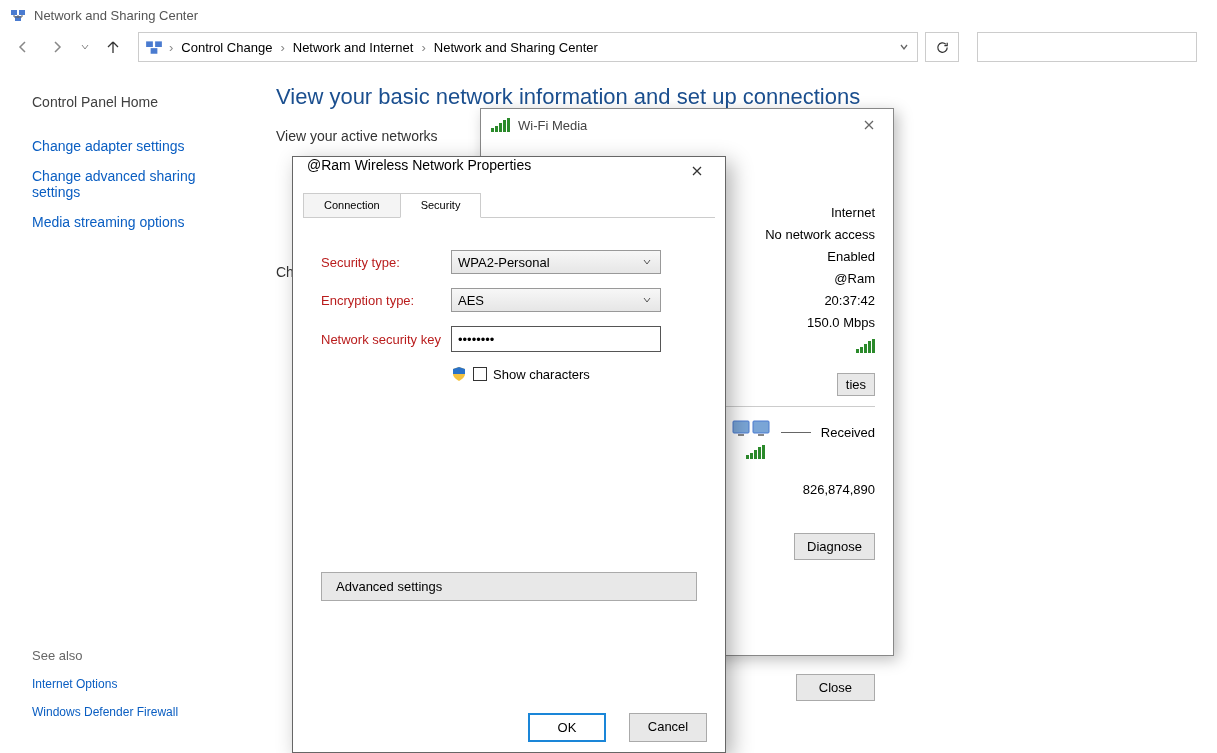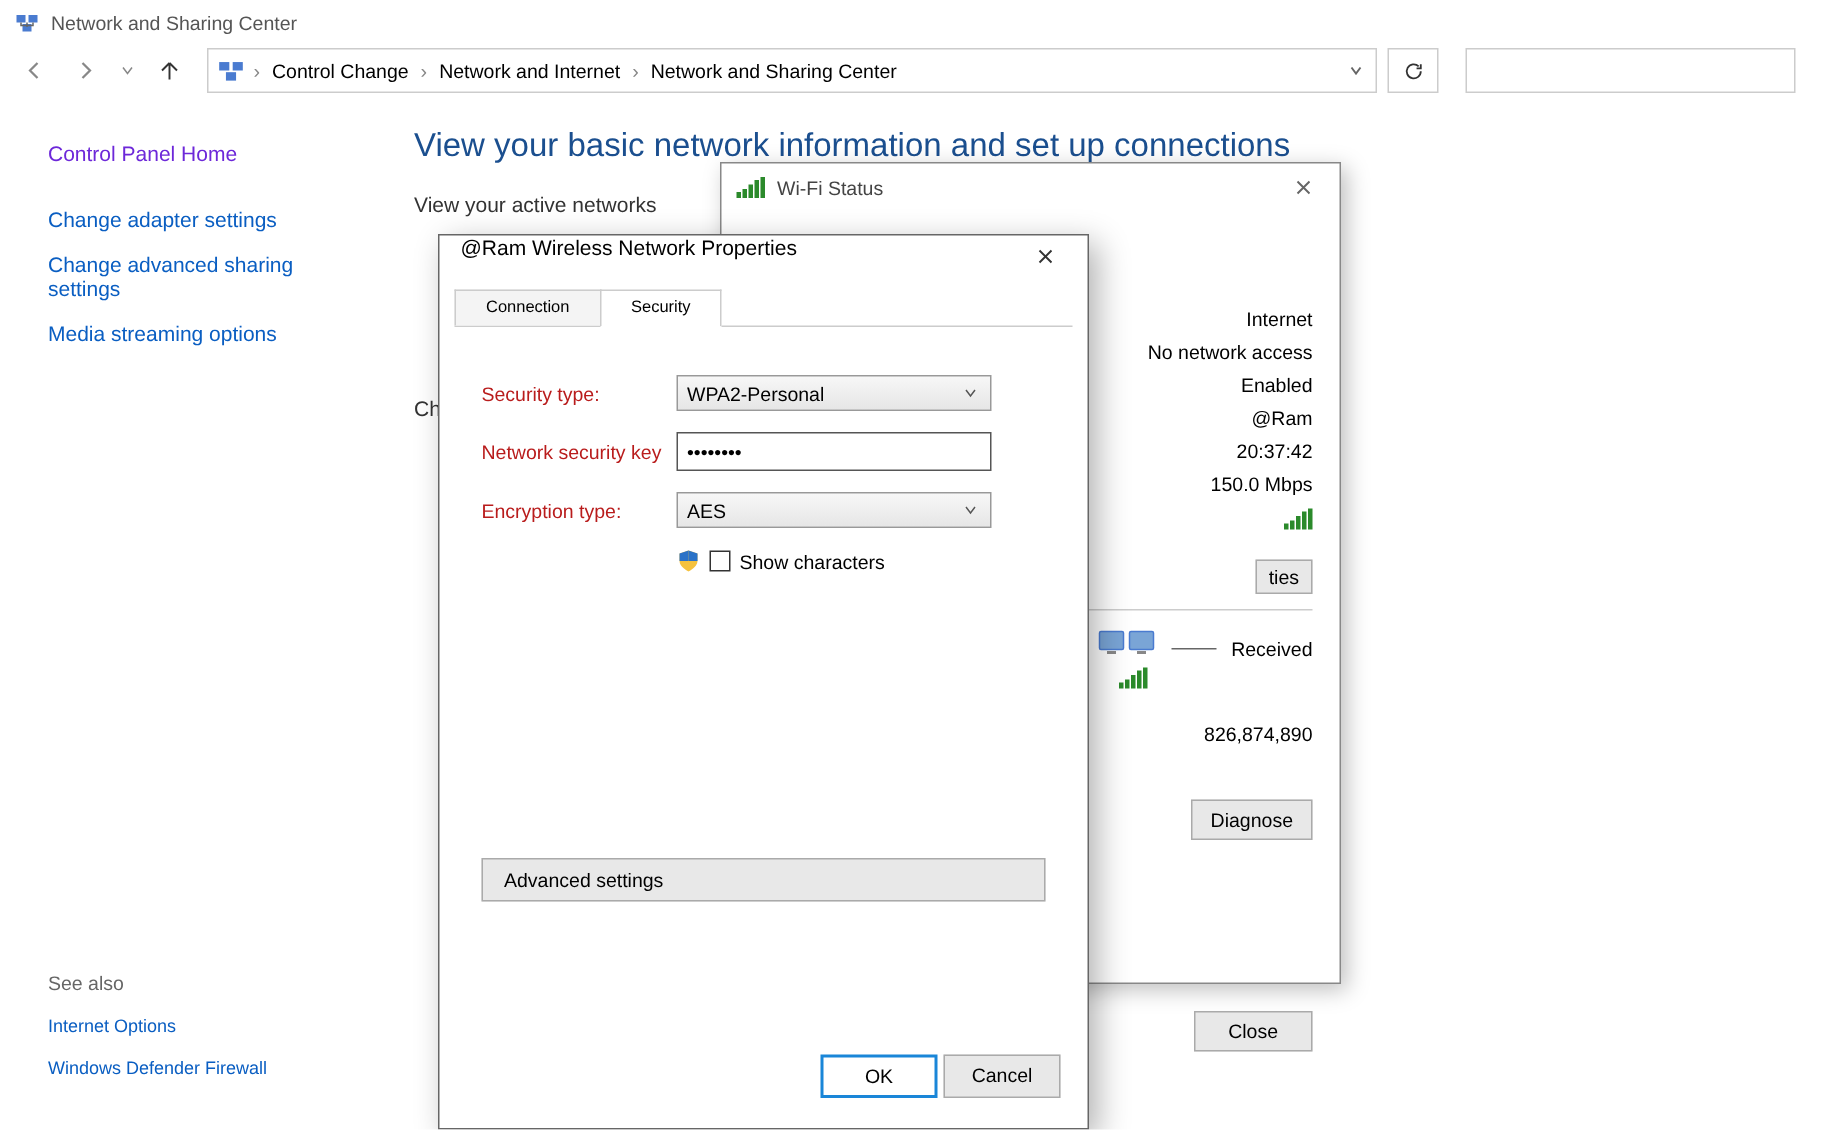--- a/index.html
+++ b/index.html
@@ -97,21 +97,21 @@
     padding: 30px 20px 20px 32px;
   }
   .sidebar a {
     display:block;
     color:#0a5ec2;
     text-decoration:none;
     margin-bottom: 14px;
     font-size:14px;
     cursor:pointer;
   }
-  .sidebar .cp-home { color:#6d28d9; margin-bottom:28px; font-size:14px;}
+  .sidebar .cp-home { color:#404040; margin-bottom:28px; font-size:14px;}
   .see-also-block {
     position:absolute;
     left:32px;
     bottom:20px;
     width:220px;
   }
   .see-also-block .heading {
     color:#666; font-size:13px; margin-bottom:14px;
   }
   .see-also-block a {
@@ -289,23 +289,23 @@
   }
   .adv-btn {
     margin-top: 190px;
     background:#e8e8e8;
     border:1px solid #aaa;
     padding:6px 14px;
     cursor:pointer;
   }
   .dlg-footer {
     position:absolute;
-    bottom:20px; left:0; right:0;
+    bottom:10px; left:0; right:0;
     display:flex; justify-content:flex-end;
-    gap:4px;
+    gap:23px;
     padding: 0 18px;
   }
   .btn {
     min-width:78px;
     padding:5px 10px;
     background:#e8e8e8;
     border:1px solid #aaa;
     text-align:center;
     cursor:pointer;
   }
@@ -418,21 +418,21 @@
 
 <div class="dialog wifi-dialog">
   <div class="dlg-titlebar">
     <span class="signal-bars">
       <span></span>
         <span></span>
         <span></span>
         <span></span>
         <span></span>
     </span>
-    <span>Wi-Fi Status</span>
+    <span>Wi-Fi Media</span>
     <div class="dlg-close">
       <svg width="12" height="12" viewBox="0 0 12 12">
           <path d="M2 2L10 10M10 2L2 10" stroke="currentColor" stroke-width="1.3"></path>
         </svg>
     </div>
   </div>
   <div class="wifi-body">
     <div class="connection-block">
       <div class="row">
           <span class="val">Internet</span>
@@ -514,33 +514,33 @@
       <div class="select-box">
         <span>WPA2-Personal</span>
         <span class="caret">
           <svg width="10" height="10" viewBox="0 0 10 10">
               <path d="M2 3L5 7L8 3" stroke="#555" fill="none"></path>
             </svg>
         </span>
       </div>
     </div>
     <div class="field-row">
-      <label>Network security key</label>
-      <input type="text" class="text-input" value="••••••••" style="">
-    </div>
-    <div class="field-row">
       <label>Encryption type:</label>
       <div class="select-box">
         <span>AES</span>
         <span class="caret">
           <svg width="10" height="10" viewBox="0 0 10 10">
               <path d="M2 3L5 7L8 3" stroke="#555" fill="none"></path>
             </svg>
         </span>
       </div>
+    </div>
+    <div class="field-row">
+      <label>Network security key</label>
+      <input type="text" class="text-input" value="••••••••" style="">
     </div>
     <div class="show-chars-row">
       <span class="shield-icon">
         <svg viewBox="0 0 16 16">
             <path d="M8 1 L14 3 V8 C14 12 8 15 8 15 C8 15 2 12 2 8 V3 Z" fill="#f5c23e"></path>
             <path d="M8 1 L14 3 V8 H8 Z" fill="#2a72c8"></path>
             <path d="M8 8 H2 V3 L8 1 Z" fill="#2a72c8"></path>
           </svg>
       </span>
       <span class="checkbox"></span>

